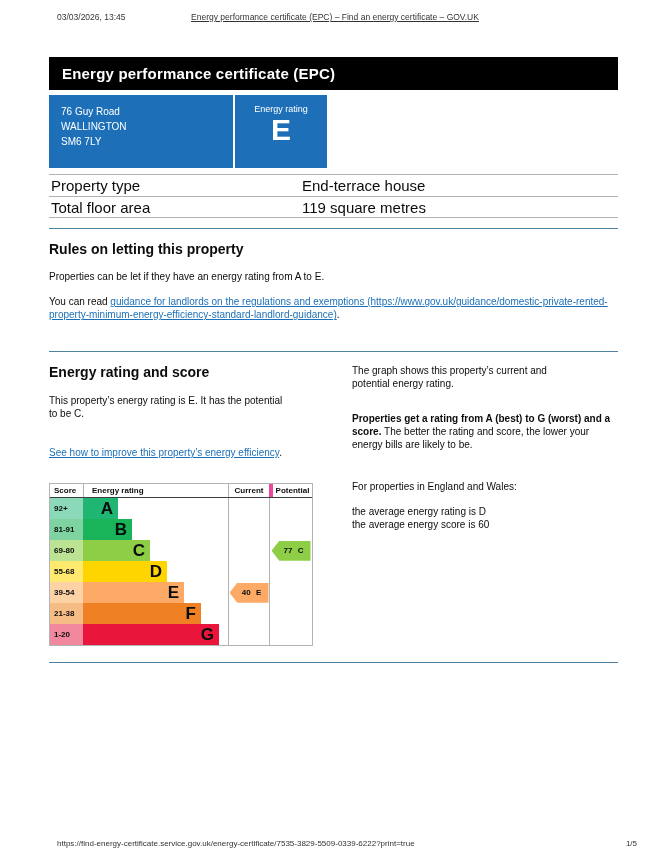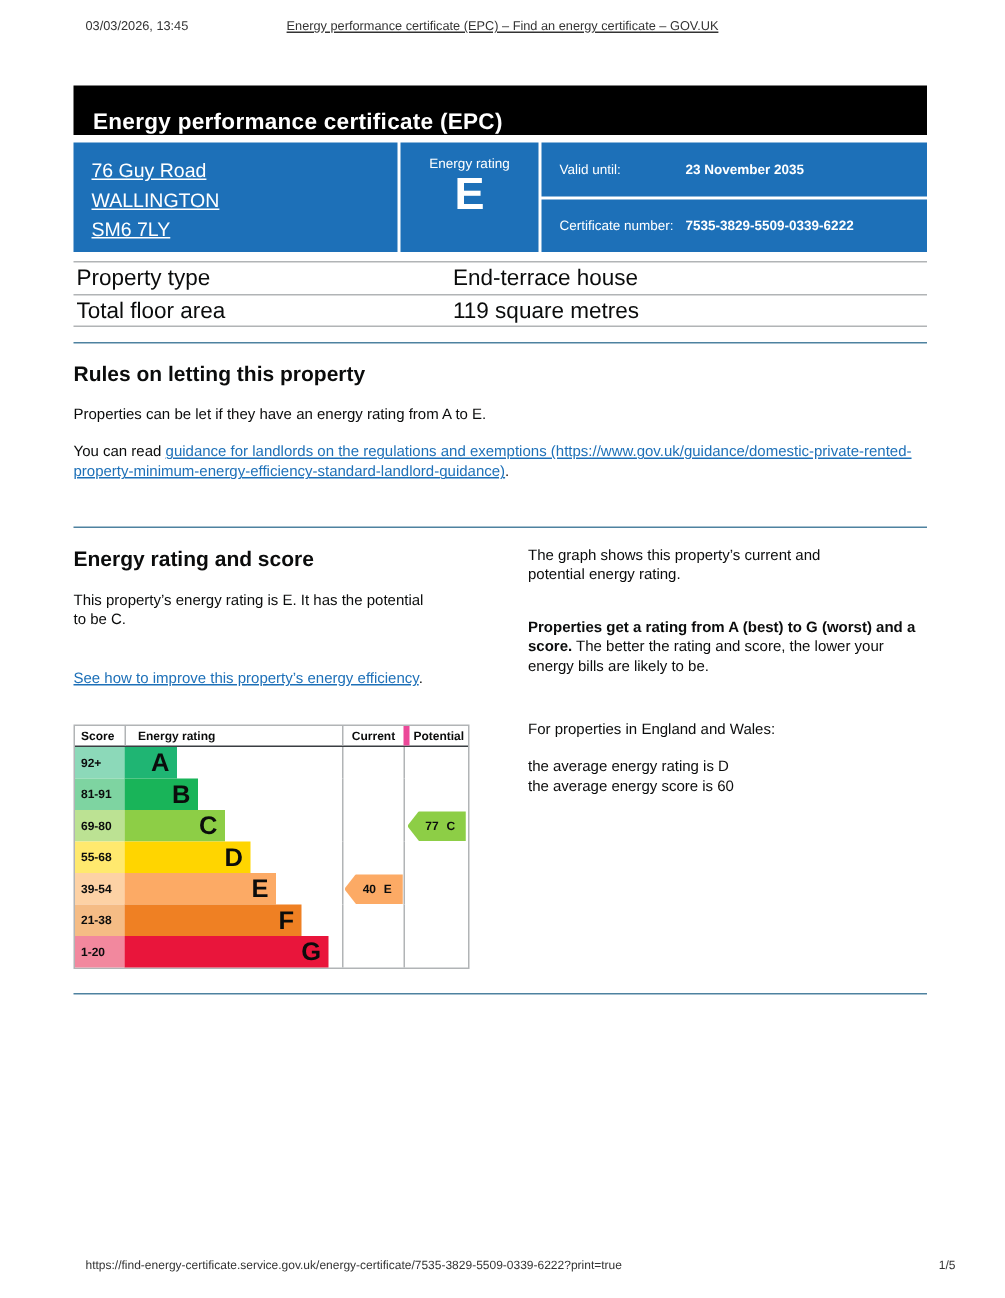--- a/index.html
+++ b/index.html
@@ -13,27 +13,27 @@
   .ph-date  { position:absolute; left:57px; top:0; }
   .ph-title { position:absolute; left:0; top:0; width:100%; text-align:center;text-decoration:underline; }
   .page-footer { position:absolute; top:839px; left:0; width:670px; font-size:8px; color:#333; }
   .pf-url  { position:absolute; left:57px; }
   .pf-page { position:absolute; right:33px; }
 
   .content { position:absolute; left:49px; top:57px; width:569px; }
 
   .h1-bar {
     height:33px; background:#000; color:#fff;
-    display:flex; align-items:flex-end; padding-left:13px;
+    display:flex; align-items:center; padding-left:13px;
     font-size:15px; font-weight:bold; letter-spacing:.2px;
   }
 
   .cert-box { margin-top:5px; display:flex; gap:2px; height:73px; }
   .cert-cell { background:#1d70b8; color:#fff; }
-  .cert-address { width:216px; padding:9px 12px; font-size:13px; line-height:1.5;text-decoration:underline; }
+  .cert-address { width:184px; padding:9px 12px; font-size:10px; line-height:1.5; }
   .cert-rating { width:92px; text-align:center; padding-top:9px; }
   .cert-rating-label { font-size:9px; }
   .cert-rating-letter { font-size:30px; font-weight:bold; line-height:1.05; }
   .cert-meta { flex:1; display:flex; flex-direction:column; gap:2px; }
   .cert-meta-row { flex:1; display:flex; align-items:center; padding-left:12px; font-size:9px; }
   .cert-meta-label { width:84px; }
   .cert-meta-value { font-weight:bold; }
 
   .prop-table { margin-top:6px; font-size:15px; }
   .prop-row { display:flex; align-items:center; height:22px; border-top:1px solid #b1b4b6; }
@@ -100,30 +100,20 @@
   <div class="cert-box">
     <div class="cert-cell cert-address">
       <div>76 Guy Road</div>
       <div>WALLINGTON</div>
       <div>SM6 7LY</div>
     </div>
     <div class="cert-cell cert-rating">
       <div class="cert-rating-label">Energy rating</div>
       <div class="cert-rating-letter">E</div>
     </div>
-    <div class="cert-meta">
-      <div class="cert-cell cert-meta-row">
-        <span class="cert-meta-label">Valid until:</span>
-        <span class="cert-meta-value">23 November 2035</span>
-      </div>
-      <div class="cert-cell cert-meta-row">
-        <span class="cert-meta-label">Certificate number:</span>
-        <span class="cert-meta-value">7535-3829-5509-0339-6222</span>
-      </div>
-    </div>
   </div>
 
   <div class="prop-table">
     <div class="prop-row">
       <span class="prop-label">Property type</span>
       <span class="prop-value">End-terrace house</span>
     </div>
     <div class="prop-row last">
       <span class="prop-label">Total floor area</span>
       <span class="prop-value">119 square metres</span>

